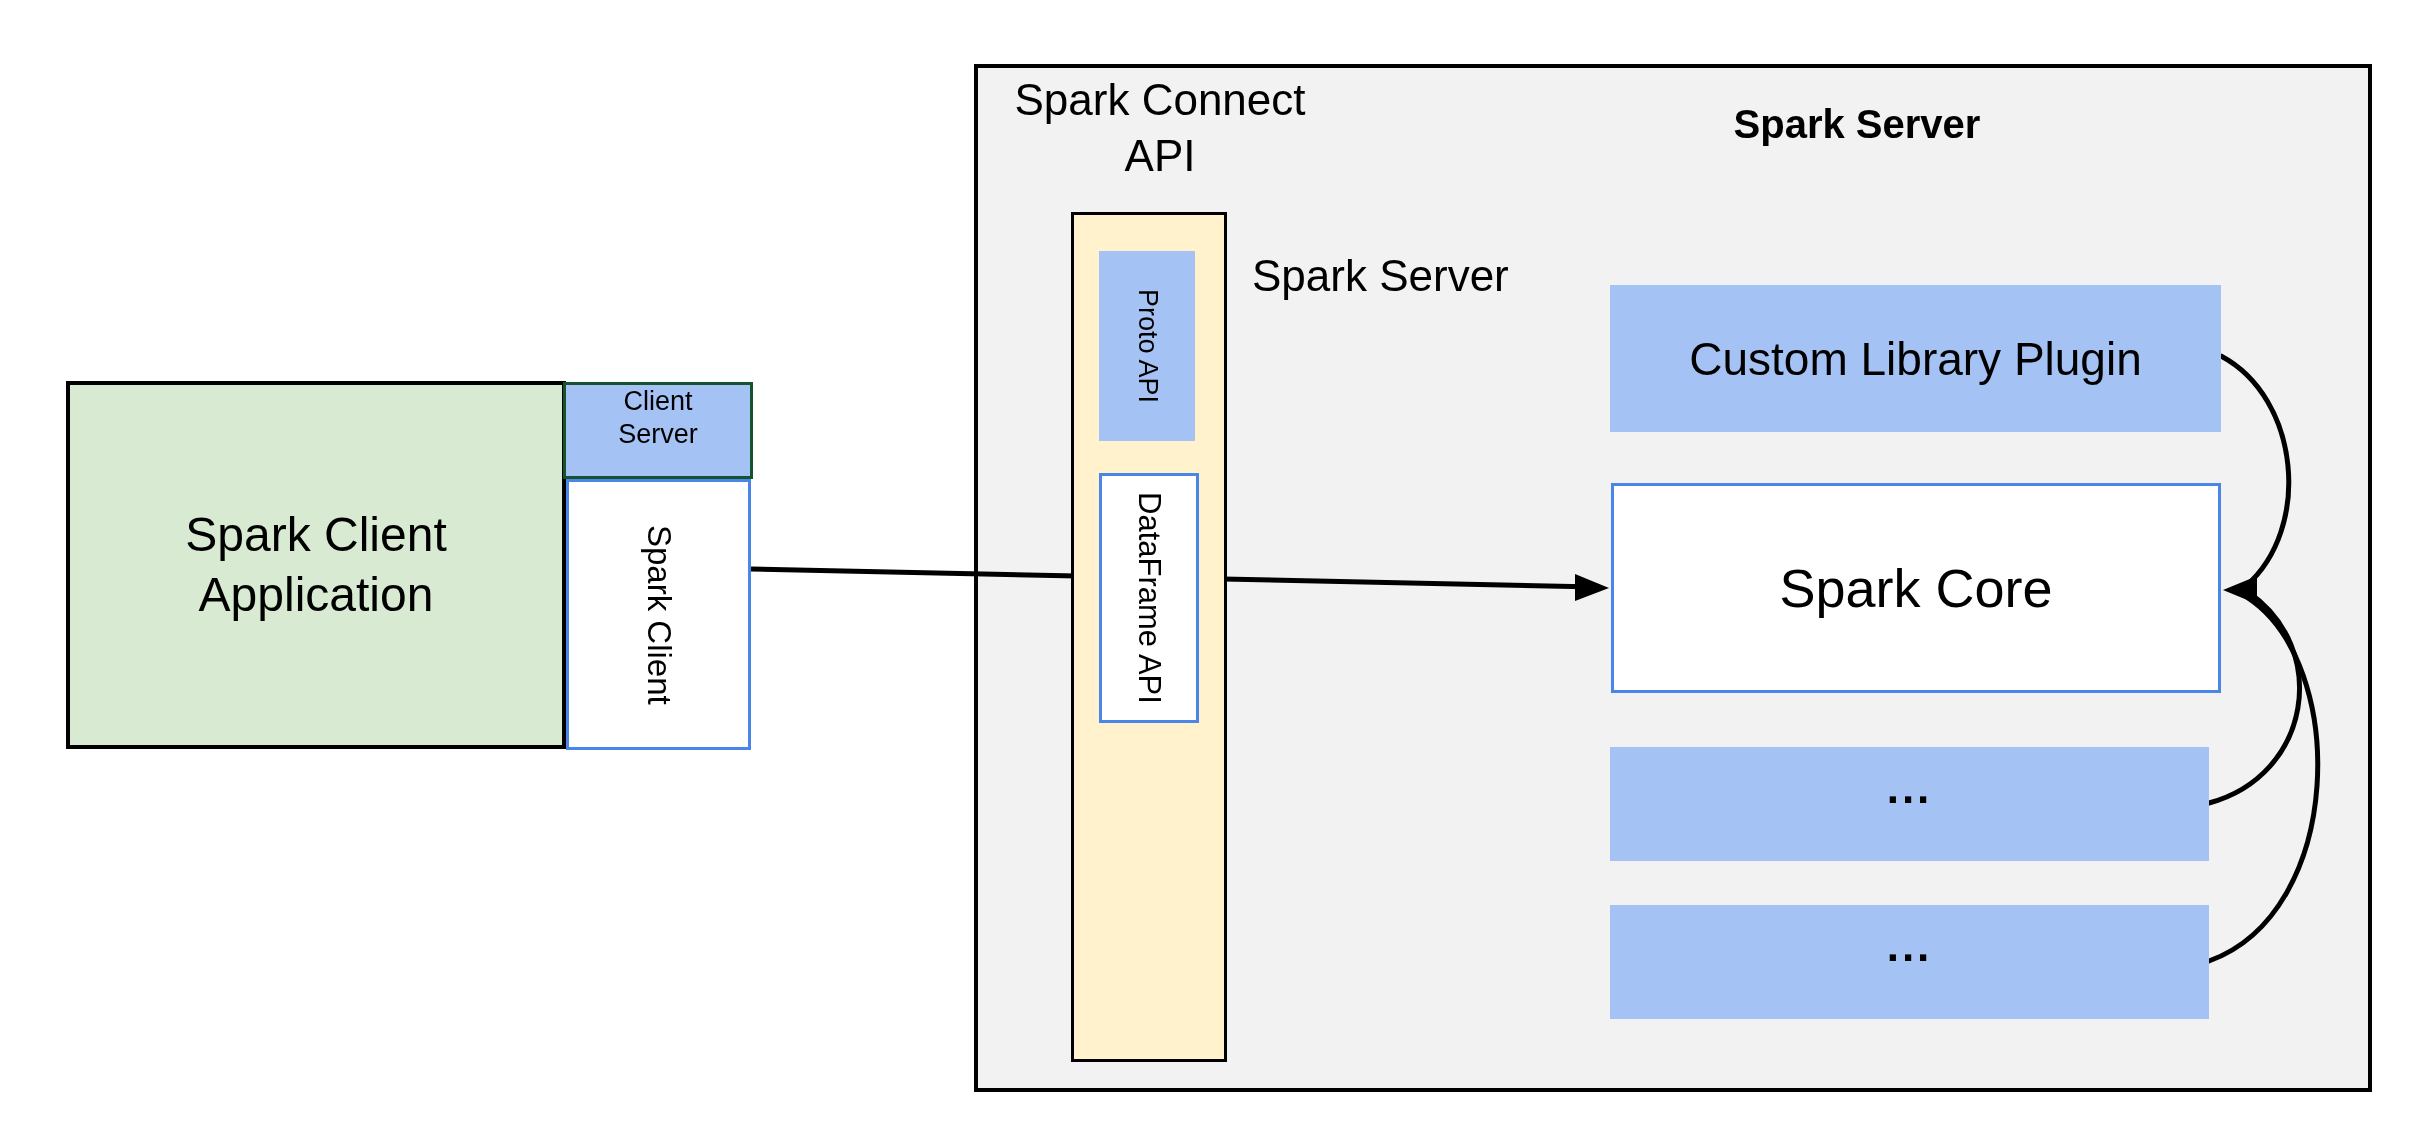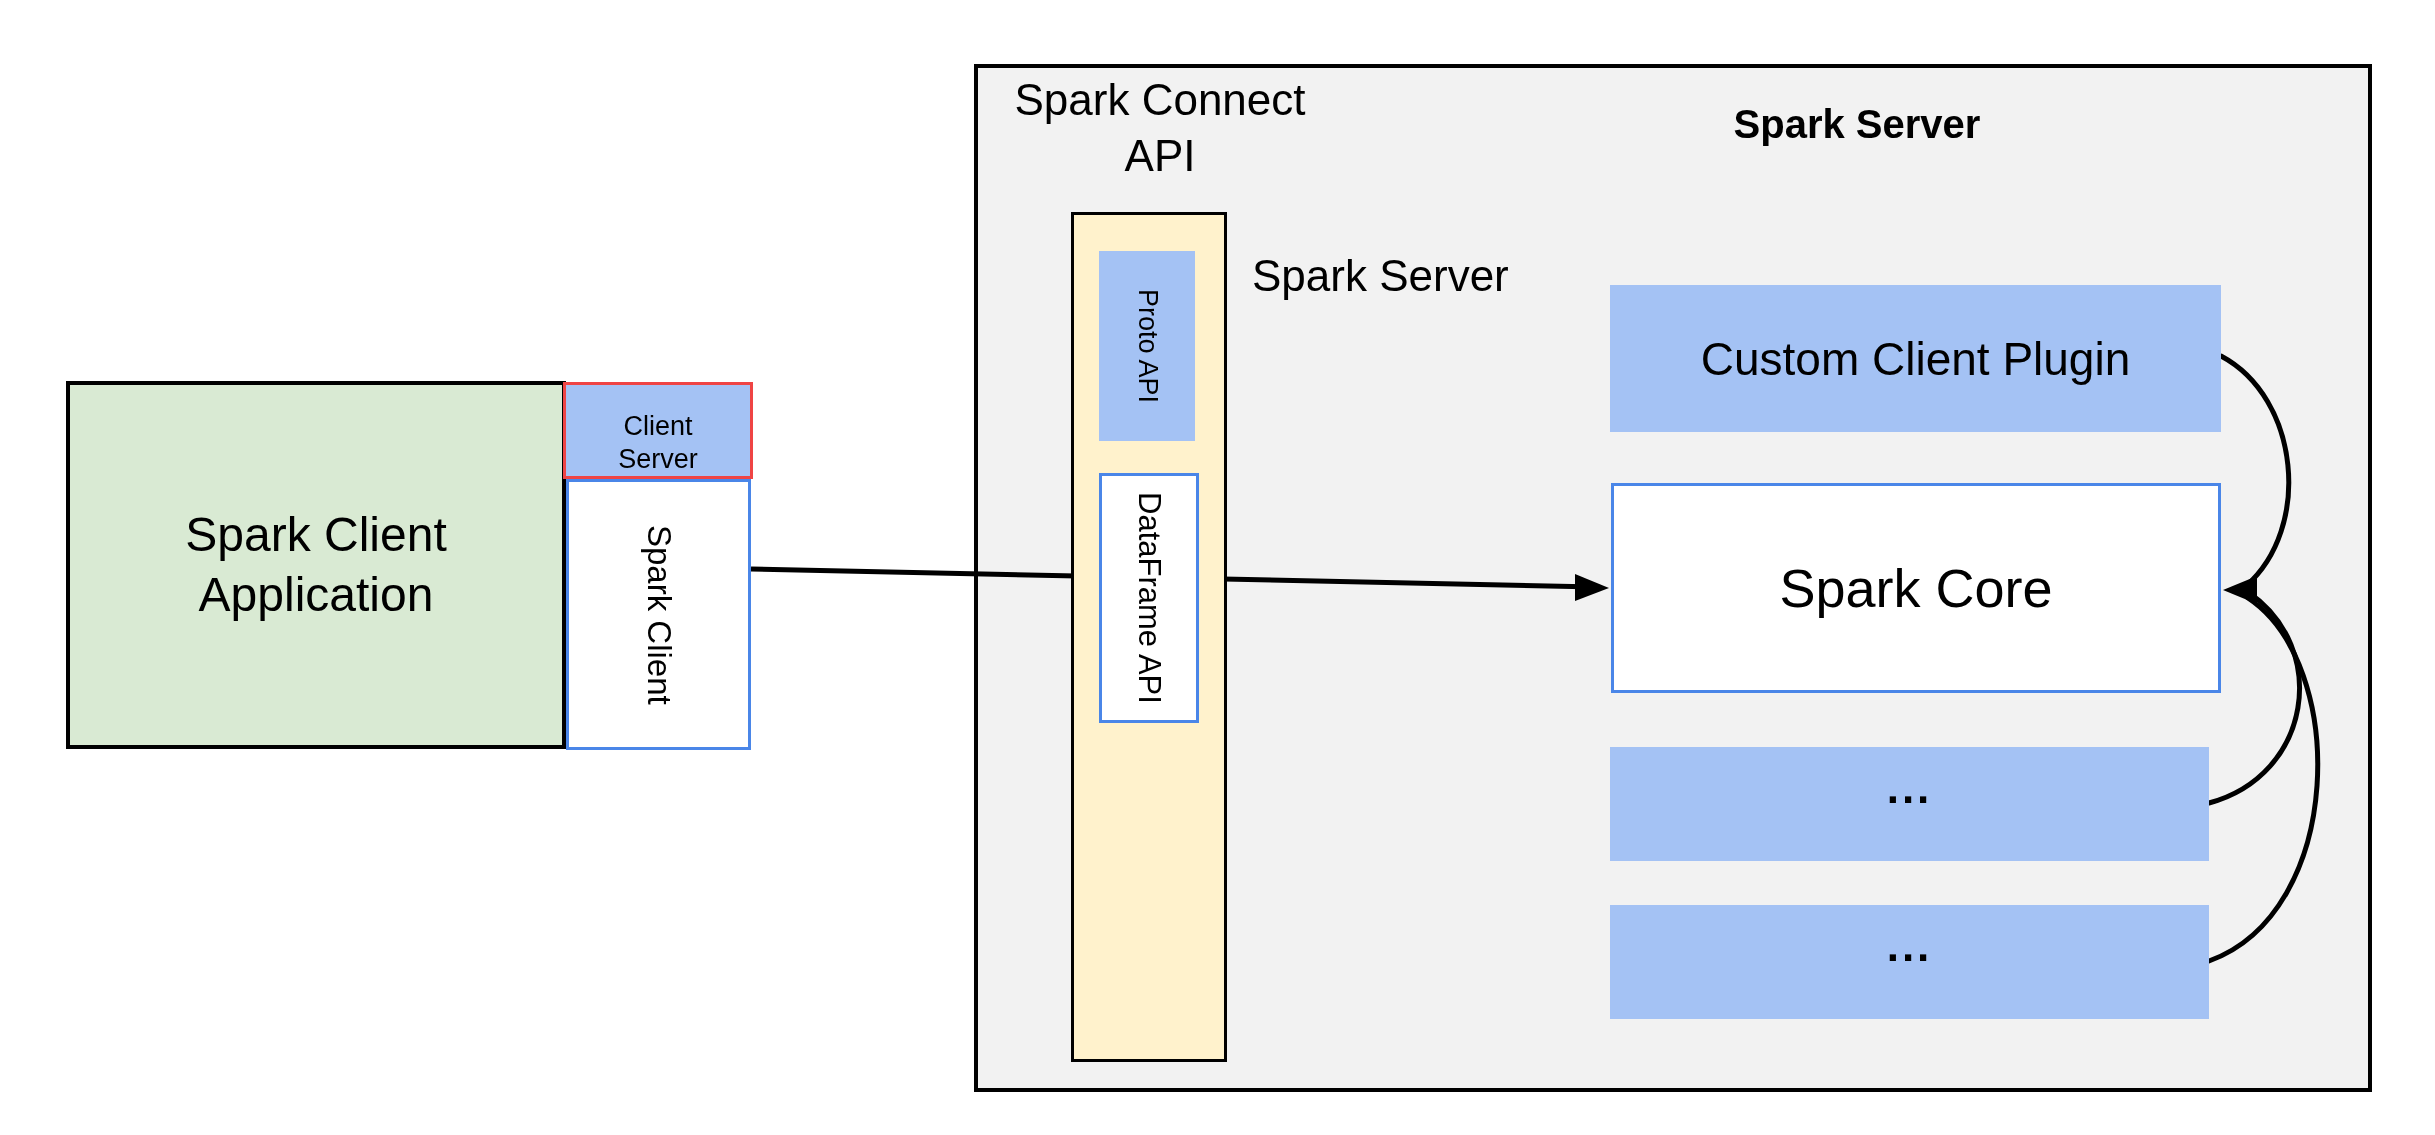--- a/index.html
+++ b/index.html
@@ -21,22 +21,22 @@
   svg.arrows{position:absolute;left:0;top:0;width:2435px;height:1135px;z-index:1;pointer-events:none;}
   
   .green-box{
     left:66px;top:381px;width:500px;height:368px;
     background:#d9ead3;border:4px solid #000;z-index:2;
     display:flex;align-items:center;justify-content:center;text-align:center;
     font-size:48px;line-height:60px;
   }
   .client-package{
     left:563px;top:382px;width:190px;height:97px;
-    background:#a4c2f4;border:3px solid #ef4444;z-index:3;
-    display:flex;align-items:flex-end;justify-content:center;text-align:center;
+    background:#a4c2f4;border:3px solid #14532d;z-index:3;
+    display:flex;align-items:flex-start;justify-content:center;text-align:center;
     font-size:27px;line-height:33px;
   }
   .spark-client-box{
     left:566px;top:479px;width:185px;height:271px;
     background:#fff;border:3px solid #4a86e8;z-index:3;
     display:flex;align-items:center;justify-content:center;
   }
   .vtext{
     writing-mode:vertical-rl;text-orientation:mixed;
     white-space:nowrap;
@@ -145,21 +145,21 @@
     <span class="vtext">DataFrame API</span>
   </div>
 
   <div class="abs server-library-label">
     <div>Spark Server</div>
   </div>
 
   <div class="abs server-title">Spark Server</div>
 
   <div class="abs plugin-box">
-    <span>Custom Client Plugin</span>
+    <span>Custom Library Plugin</span>
   </div>
 
   <div class="abs core-box">
     <span>Spark Core</span>
   </div>
 
   <div class="abs more-box more-box-1">
     <span class="dots">...</span>
   </div>
   <div class="abs more-box more-box-2">

